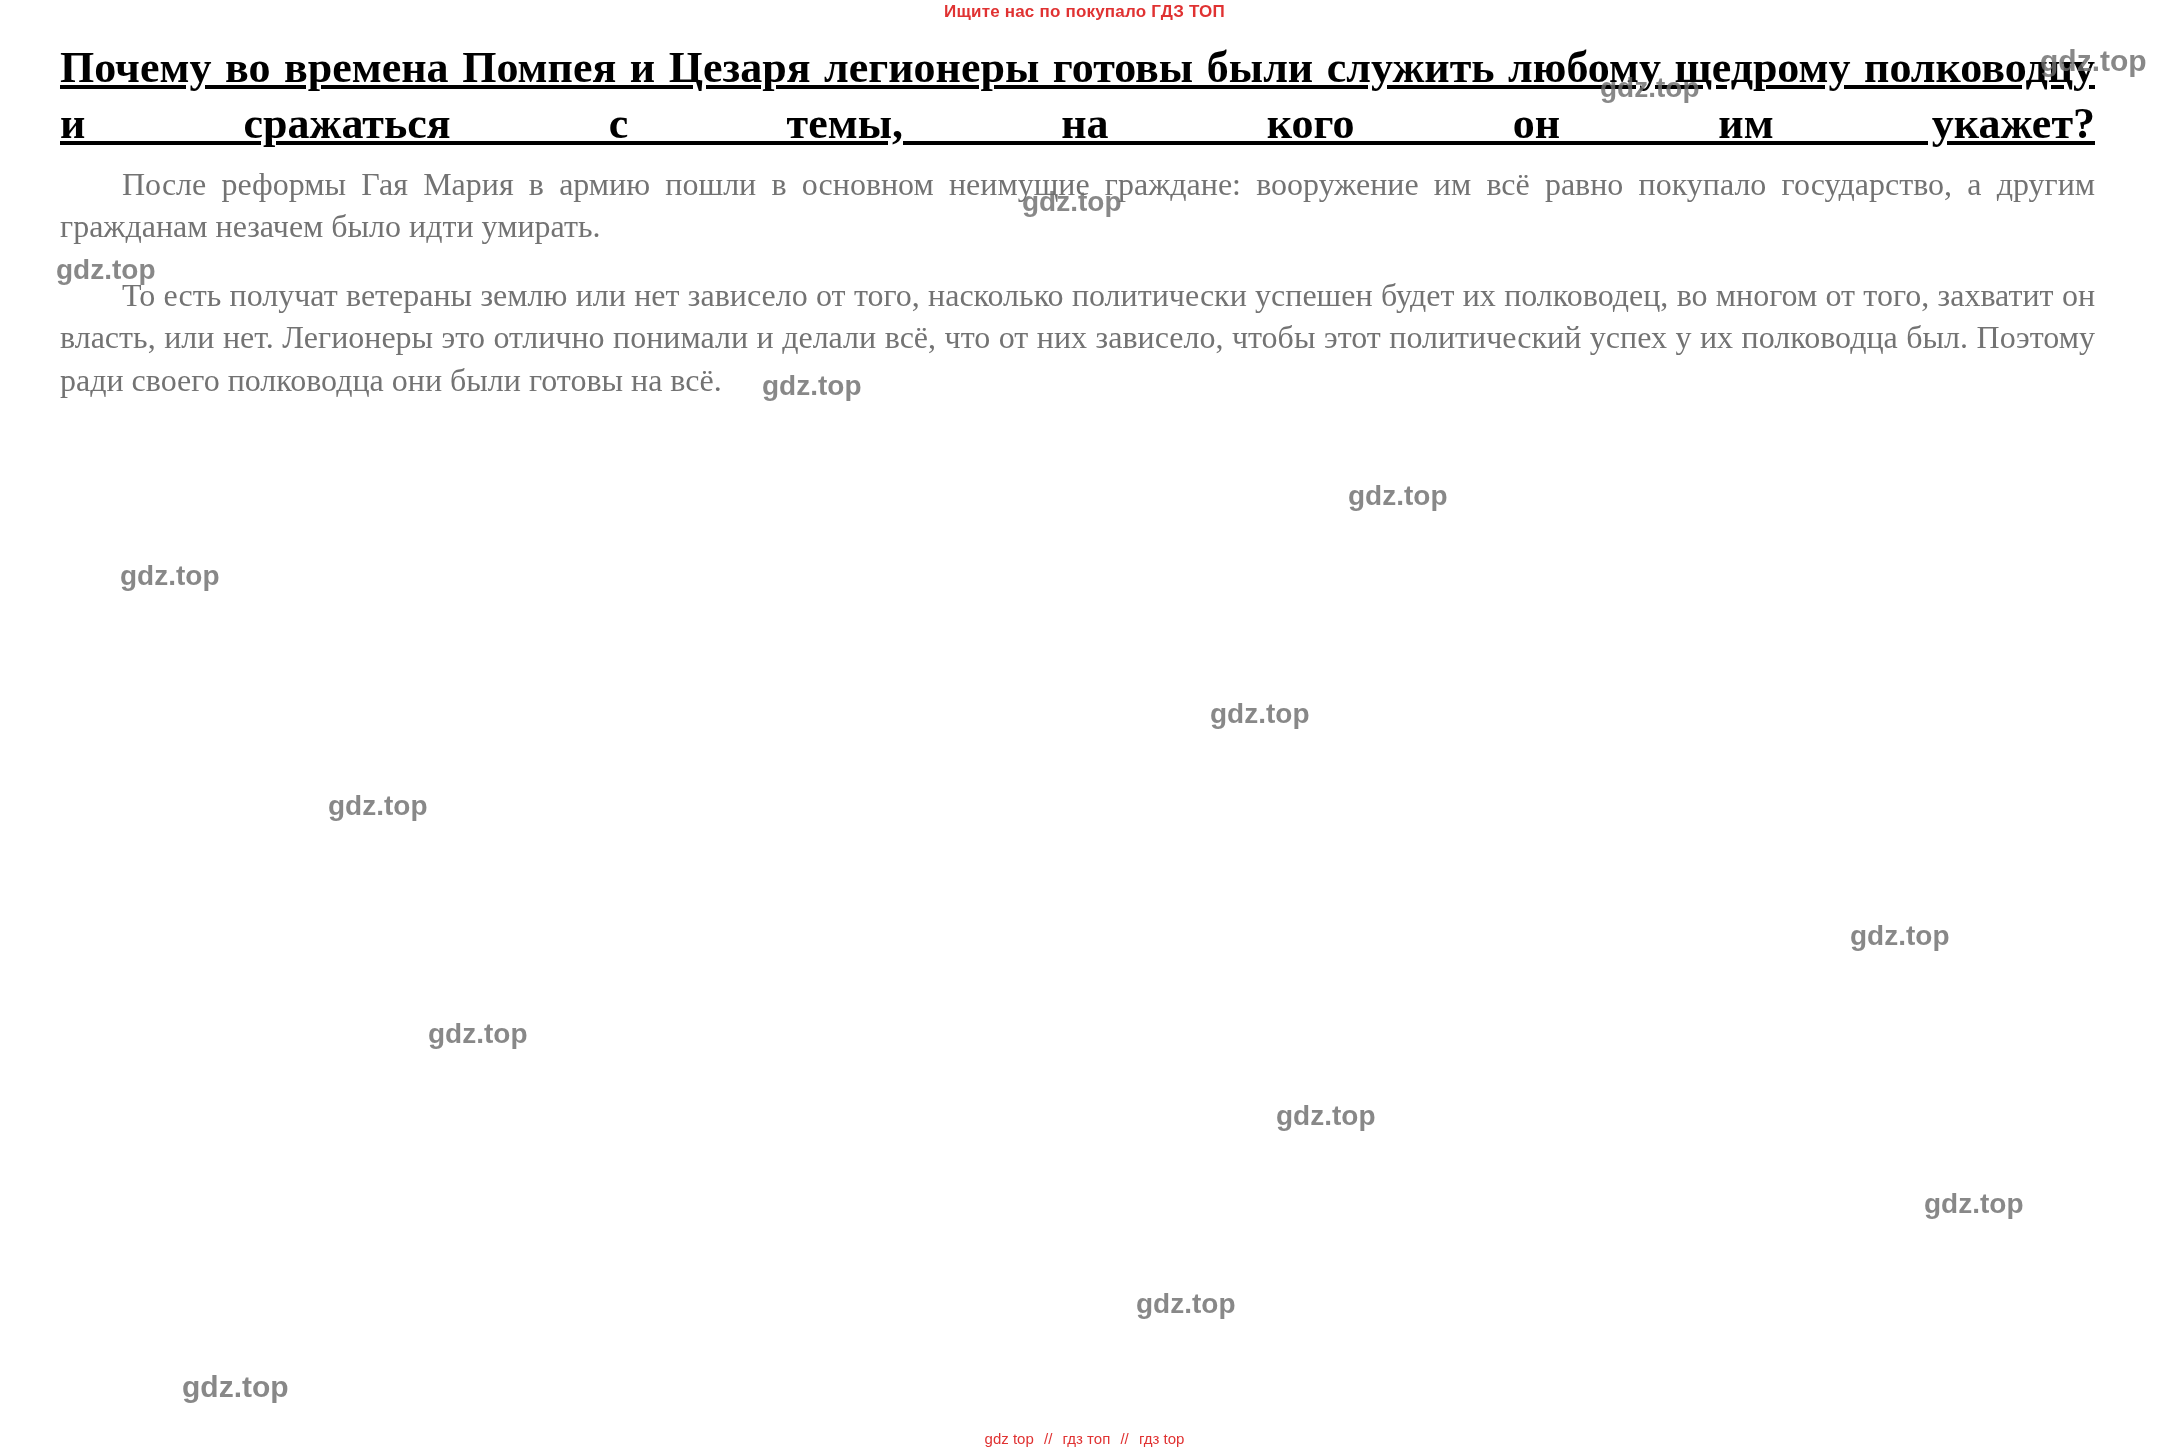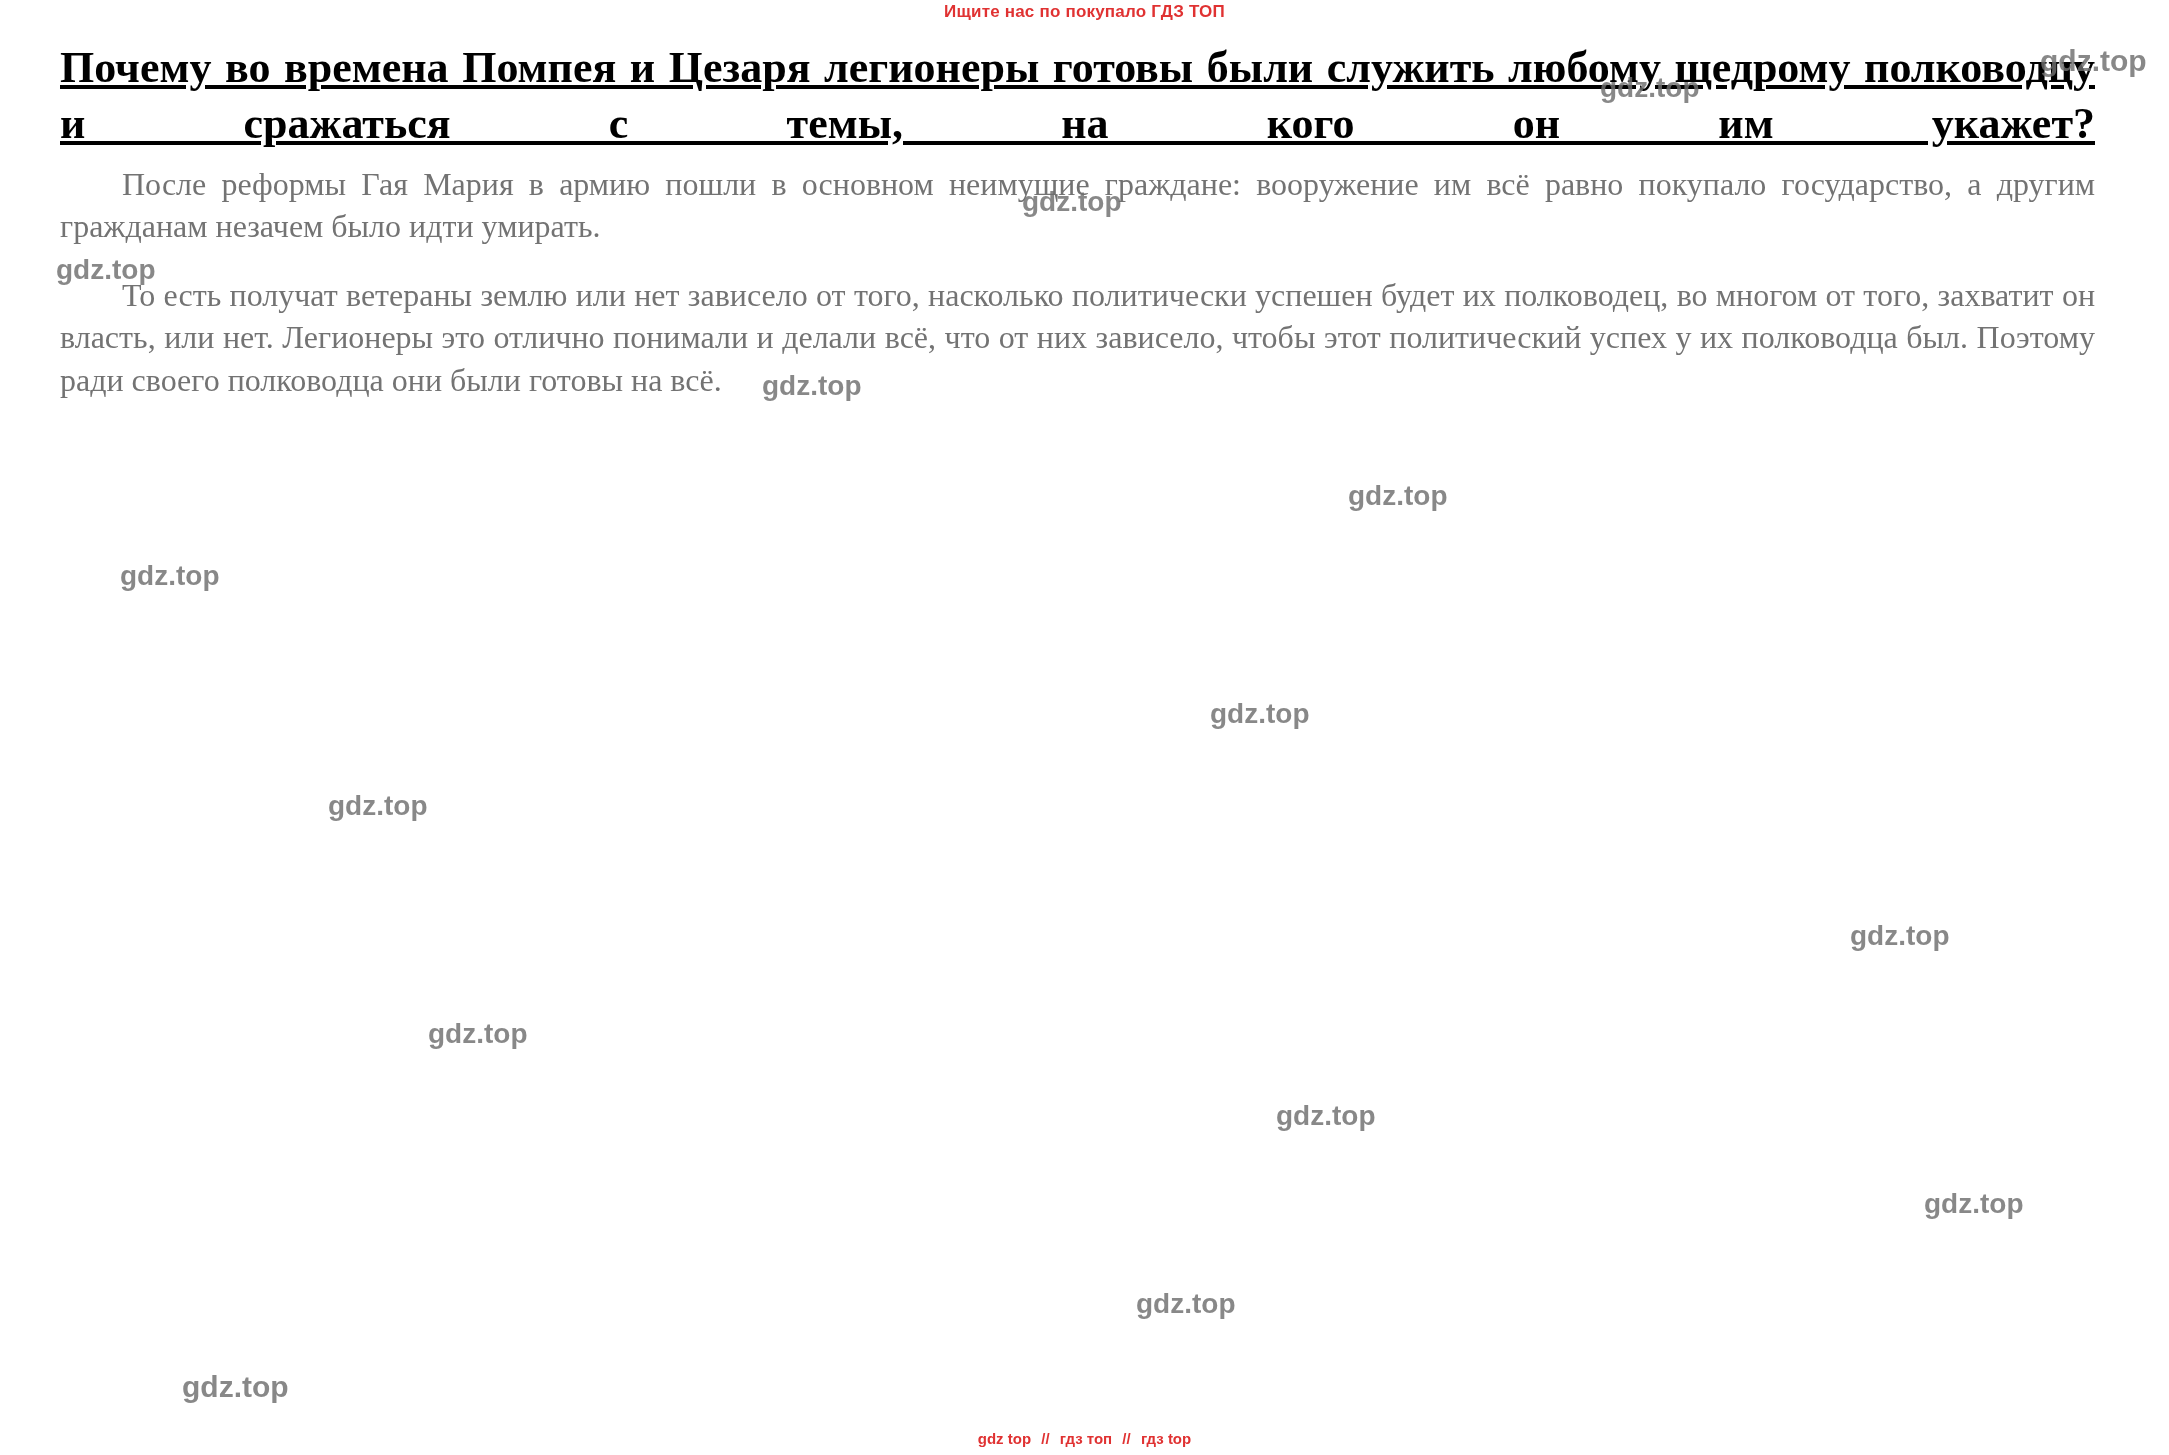--- a/index.html
+++ b/index.html
@@ -75,21 +75,21 @@
   }
 
   .footer-links {
     position: absolute;
     bottom: 8px;
     left: 0;
     width: 100%;
     text-align: center;
     font-family: "Liberation Sans", sans-serif;
     font-size: 15px;
-    font-weight: bold;
+    font-weight: normal;
     color: #e03232;
   }
   .footer-links span.sep {
     color: #e03232;
     padding: 0 6px;
   }
   .footer-links a {
     color: #e03232;
     text-decoration: none;
   }

